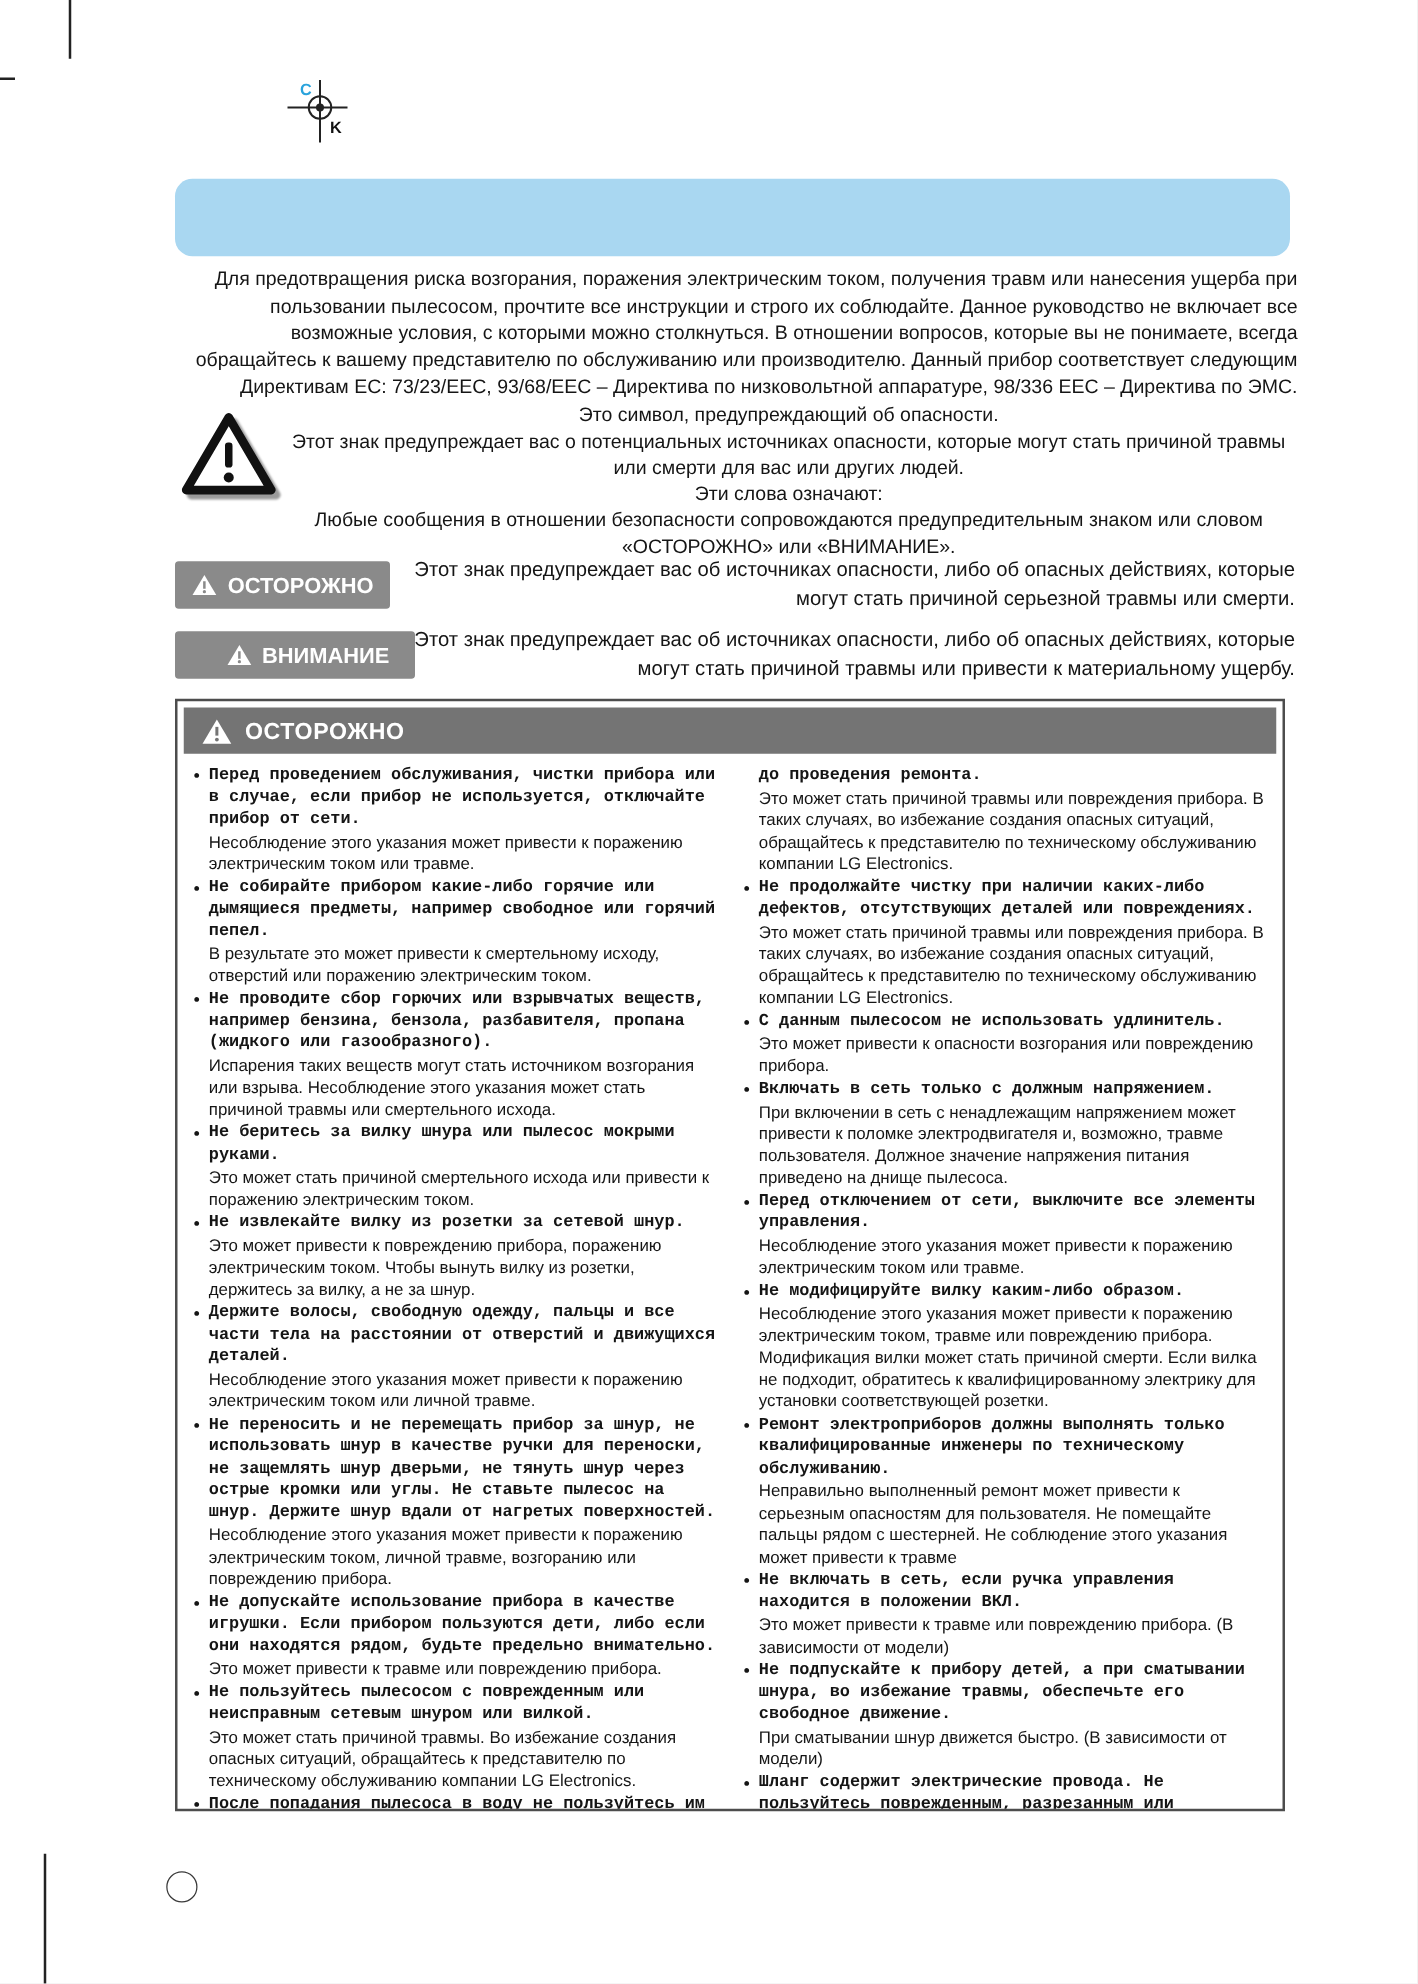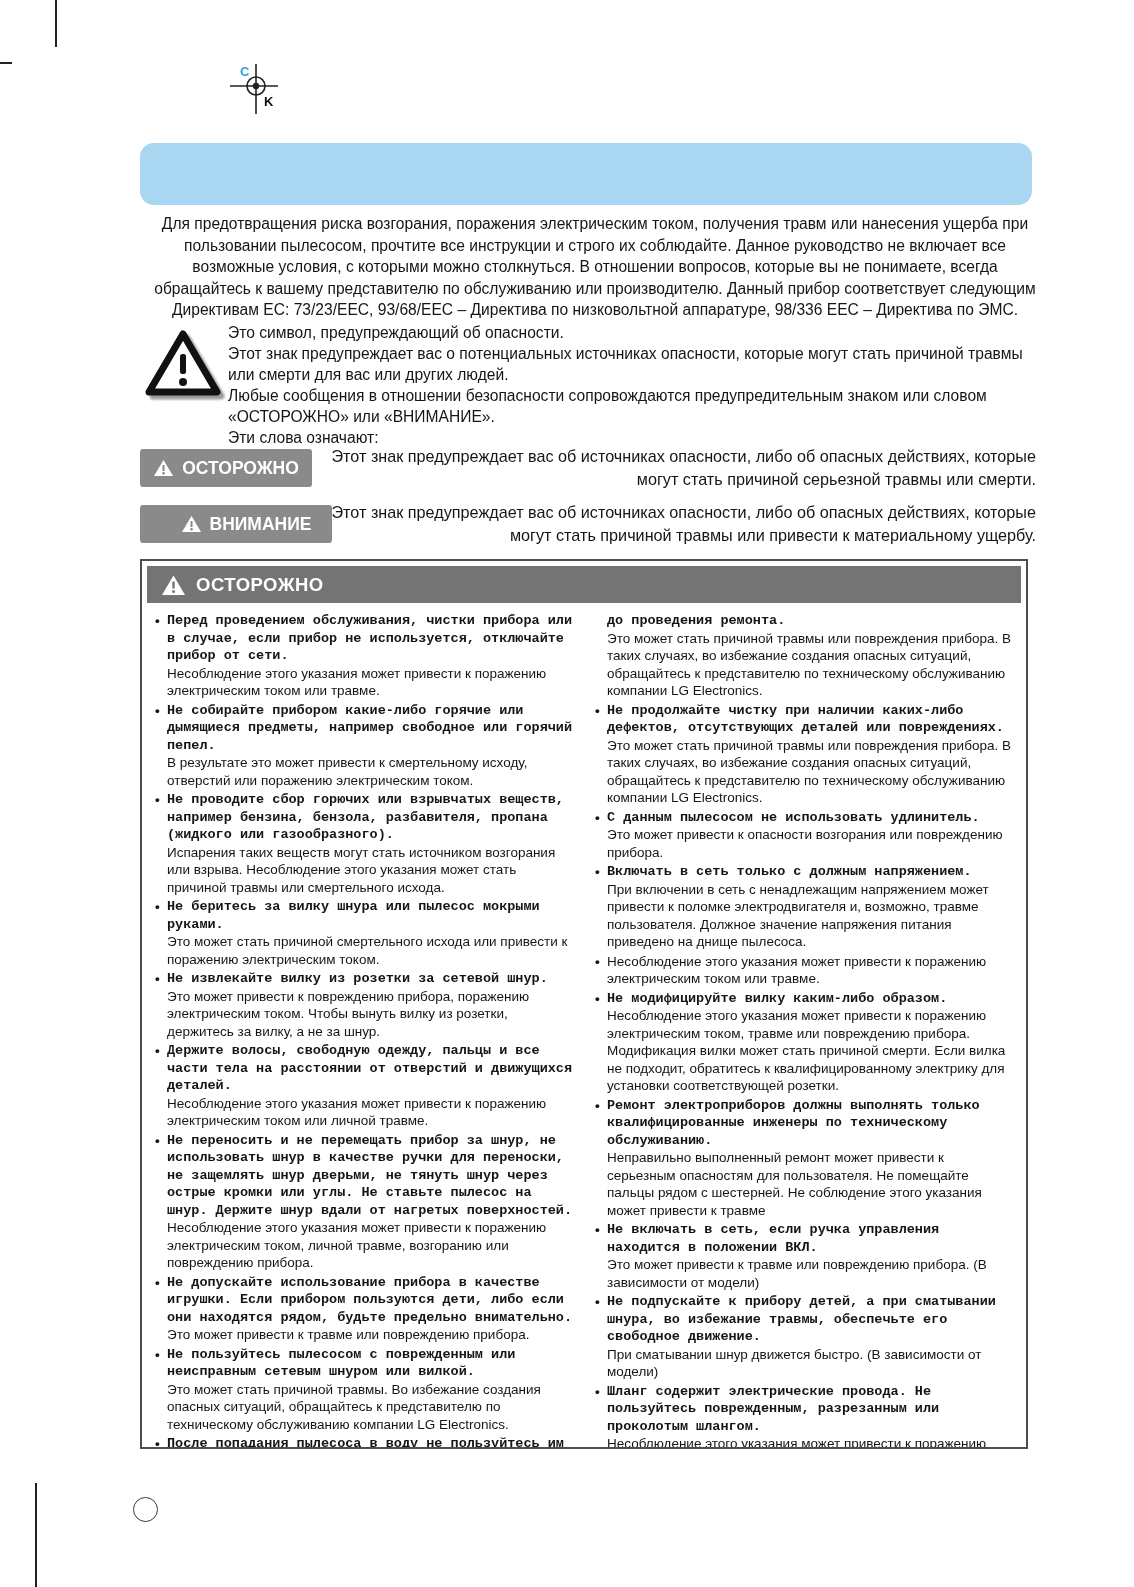--- a/index.html
+++ b/index.html
@@ -6,25 +6,25 @@
   .page{position:relative;width:1134px;height:1587px;background:#ffffff;margin:0 auto;
         font-family:"Liberation Sans", sans-serif;color:#151515;overflow:hidden;}
   
   .crop-v-top{position:absolute;left:55px;top:0;width:2px;height:47px;background:#222;}
   .crop-h-left{position:absolute;left:0;top:62px;width:12px;height:2px;background:#222;}
   .crop-v-bottom{position:absolute;left:35px;top:1483px;width:2px;height:104px;background:#222;}
   .regmark{position:absolute;left:222px;top:56px;width:64px;height:64px;}
   
   .band{position:absolute;left:140px;top:143px;width:892px;height:62px;background:#a9d7f1;border-radius:14px;}
   
-  .intro{position:absolute;left:152px;top:213px;width:886px;font-size:15.6px;line-height:21.6px;text-align:center;}
+  .intro{position:absolute;left:152px;top:213px;width:886px;font-size:15.6px;line-height:21.6px;text-align:right;}
   
   .bigtri{position:absolute;left:145px;top:330px;filter:drop-shadow(4px 4px 1px #9a9a9a);}
   .symtext{position:absolute;left:228px;top:322px;width:806px;font-size:15.6px;line-height:21px;}
-  .symtext p{margin:0 0 0 0;}
+  .symtext p{margin:0 0 0 0;text-align:center;}
   
   .badge{position:absolute;left:140px;width:172px;height:38px;background:#8a8a8a;border-radius:3px;
          display:flex;align-items:center;justify-content:center;gap:8px;color:#fff;font-weight:bold;font-size:17.5px;}
   .badge-caution{top:449px;}
   .badge-attention{top:505px;padding-left:20px;}
   .badge-desc{position:absolute;left:330px;width:706px;font-size:16.2px;line-height:22.5px;text-align:right;}
   .desc-caution{top:445px;}
   .desc-attention{top:501px;}
   
   .wbox{position:absolute;left:140px;top:559px;width:888px;height:890px;border:2px solid #4d4d4d;background:#fff;
@@ -66,22 +66,22 @@
 
   <svg class="bigtri" width="76" height="66" viewBox="0 0 76 66">
     <path d="M38 4 L72 62 L4 62 Z" fill="#ffffff" stroke="#111" stroke-width="7" stroke-linejoin="round"></path>
     <rect x="35" y="24" width="6" height="20" rx="2.5" fill="#111"></rect>
     <circle cx="38" cy="52" r="4" fill="#111"></circle>
   </svg>
 
   <div class="symtext">
     <p>Это символ, предупреждающий об опасности.</p>
     <p>Этот знак предупреждает вас о потенциальных источниках опасности, которые могут стать причиной травмы или смерти для вас или других людей.</p>
+    <p>Эти слова означают:</p>
     <p>Любые сообщения в отношении безопасности сопровождаются предупредительным знаком или словом «ОСТОРОЖНО» или «ВНИМАНИЕ».</p>
-    <p>Эти слова означают:</p>
   </div>
 
   <div class="badge badge-caution">
     <svg class="tri-ic" width="21" height="18" viewBox="0 0 21 18">
       <path d="M10.5 1 L20 17 L1 17 Z" fill="#ffffff"></path>
       <rect x="9.5" y="6" width="2" height="6" fill="#8a8a8a"></rect>
       <circle cx="10.5" cy="14.3" r="1.3" fill="#8a8a8a"></circle>
     </svg>
     <span>ОСТОРОЖНО</span>
   </div>
@@ -203,20 +203,21 @@
           <div class="wi">
             <span class="bl">•</span>
             <div class="tx">
               <div class="b">Включать в сеть только с должным напряжением.</div>
               <div class="n">При включении в сеть с ненадлежащим напряжением может привести к поломке электродвигателя и, возможно, травме пользователя. Должное значение напряжения питания приведено на днище пылесоса.</div>
             </div>
           </div>
           <div class="wi">
             <span class="bl">•</span>
             <div class="tx">
+              <div class="b">Перед отключением от сети, выключите все элементы управления.</div>
               <div class="n">Несоблюдение этого указания может привести к поражению электрическим током или травме.</div>
             </div>
           </div>
           <div class="wi">
             <span class="bl">•</span>
             <div class="tx">
               <div class="b">Не модифицируйте вилку каким-либо образом.</div>
               <div class="n">Несоблюдение этого указания может привести к поражению электрическим током, травме или повреждению прибора. Модификация вилки может стать причиной смерти. Если вилка не подходит, обратитесь к квалифицированному электрику для установки соответствующей розетки.</div>
             </div>
           </div>

